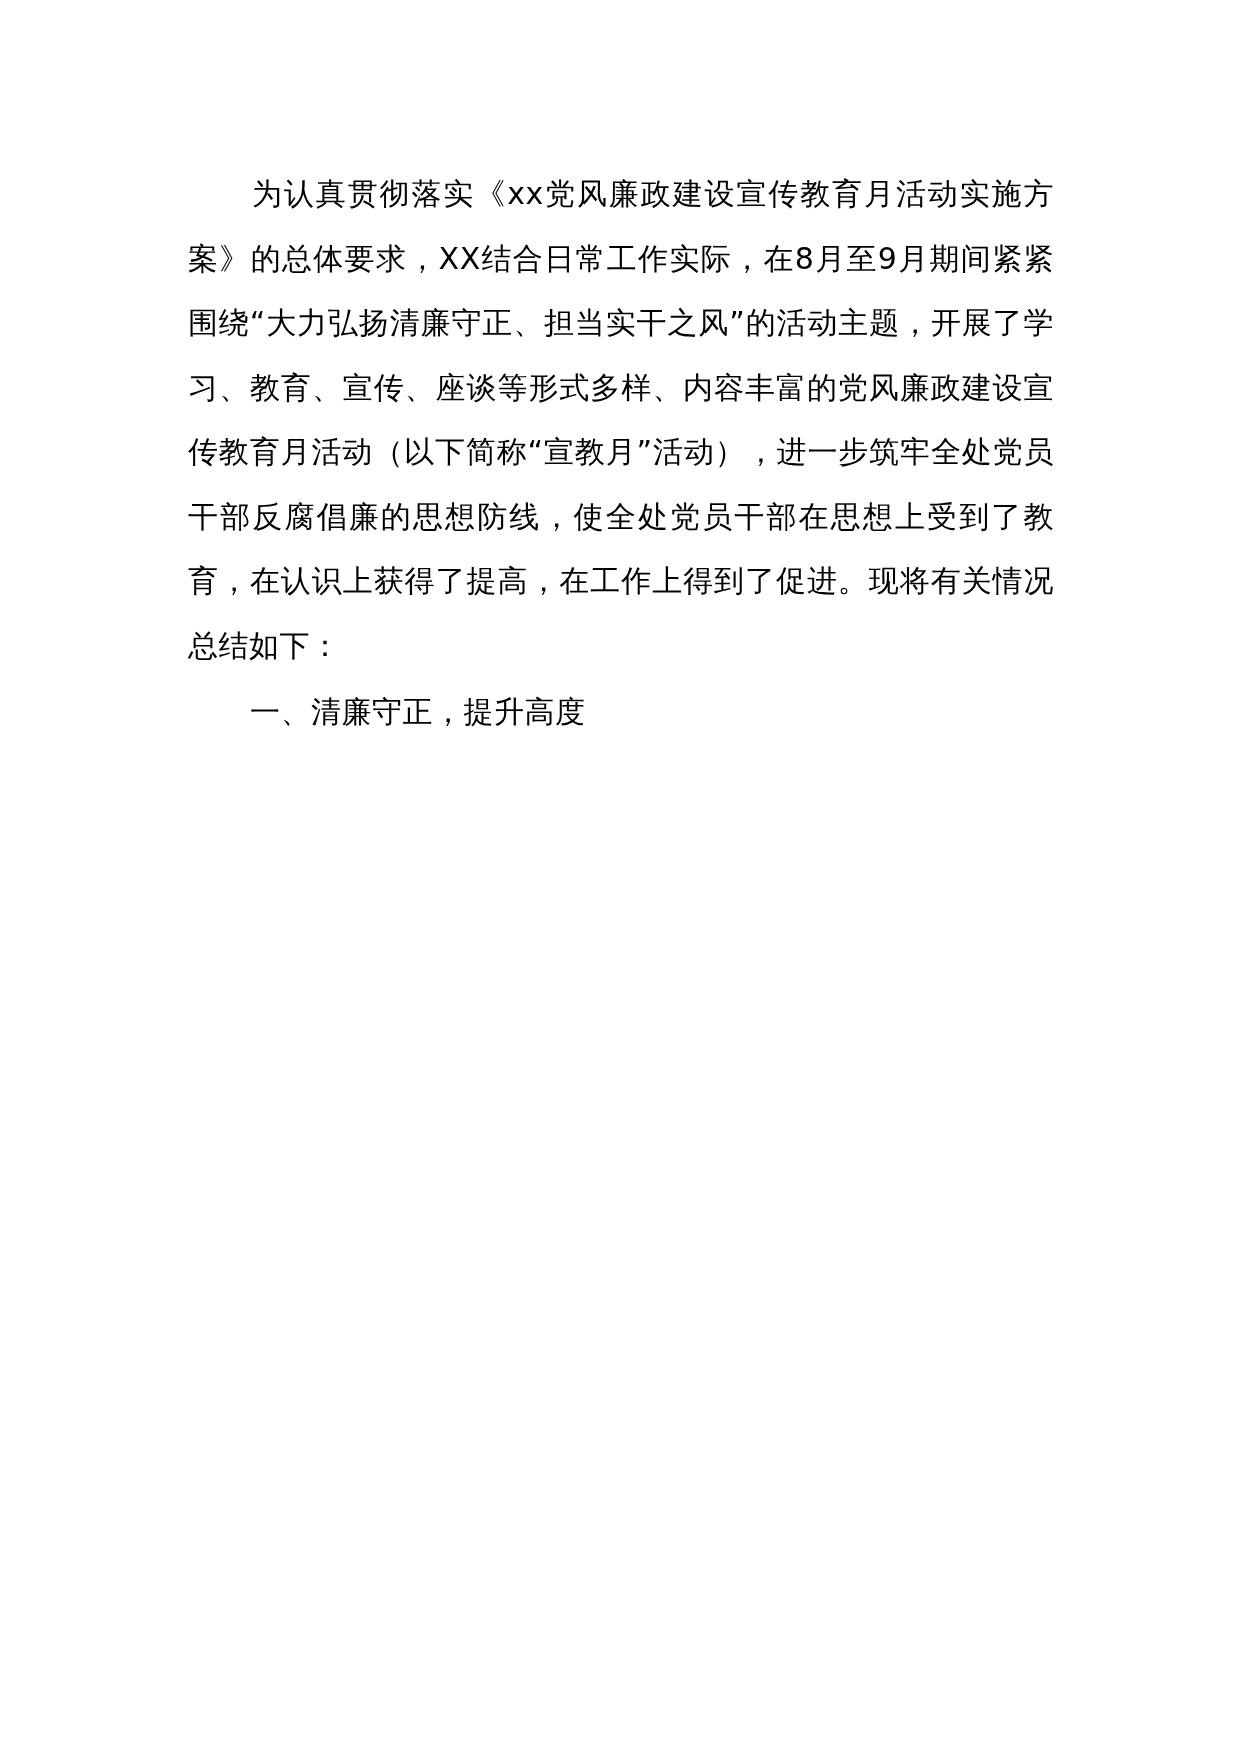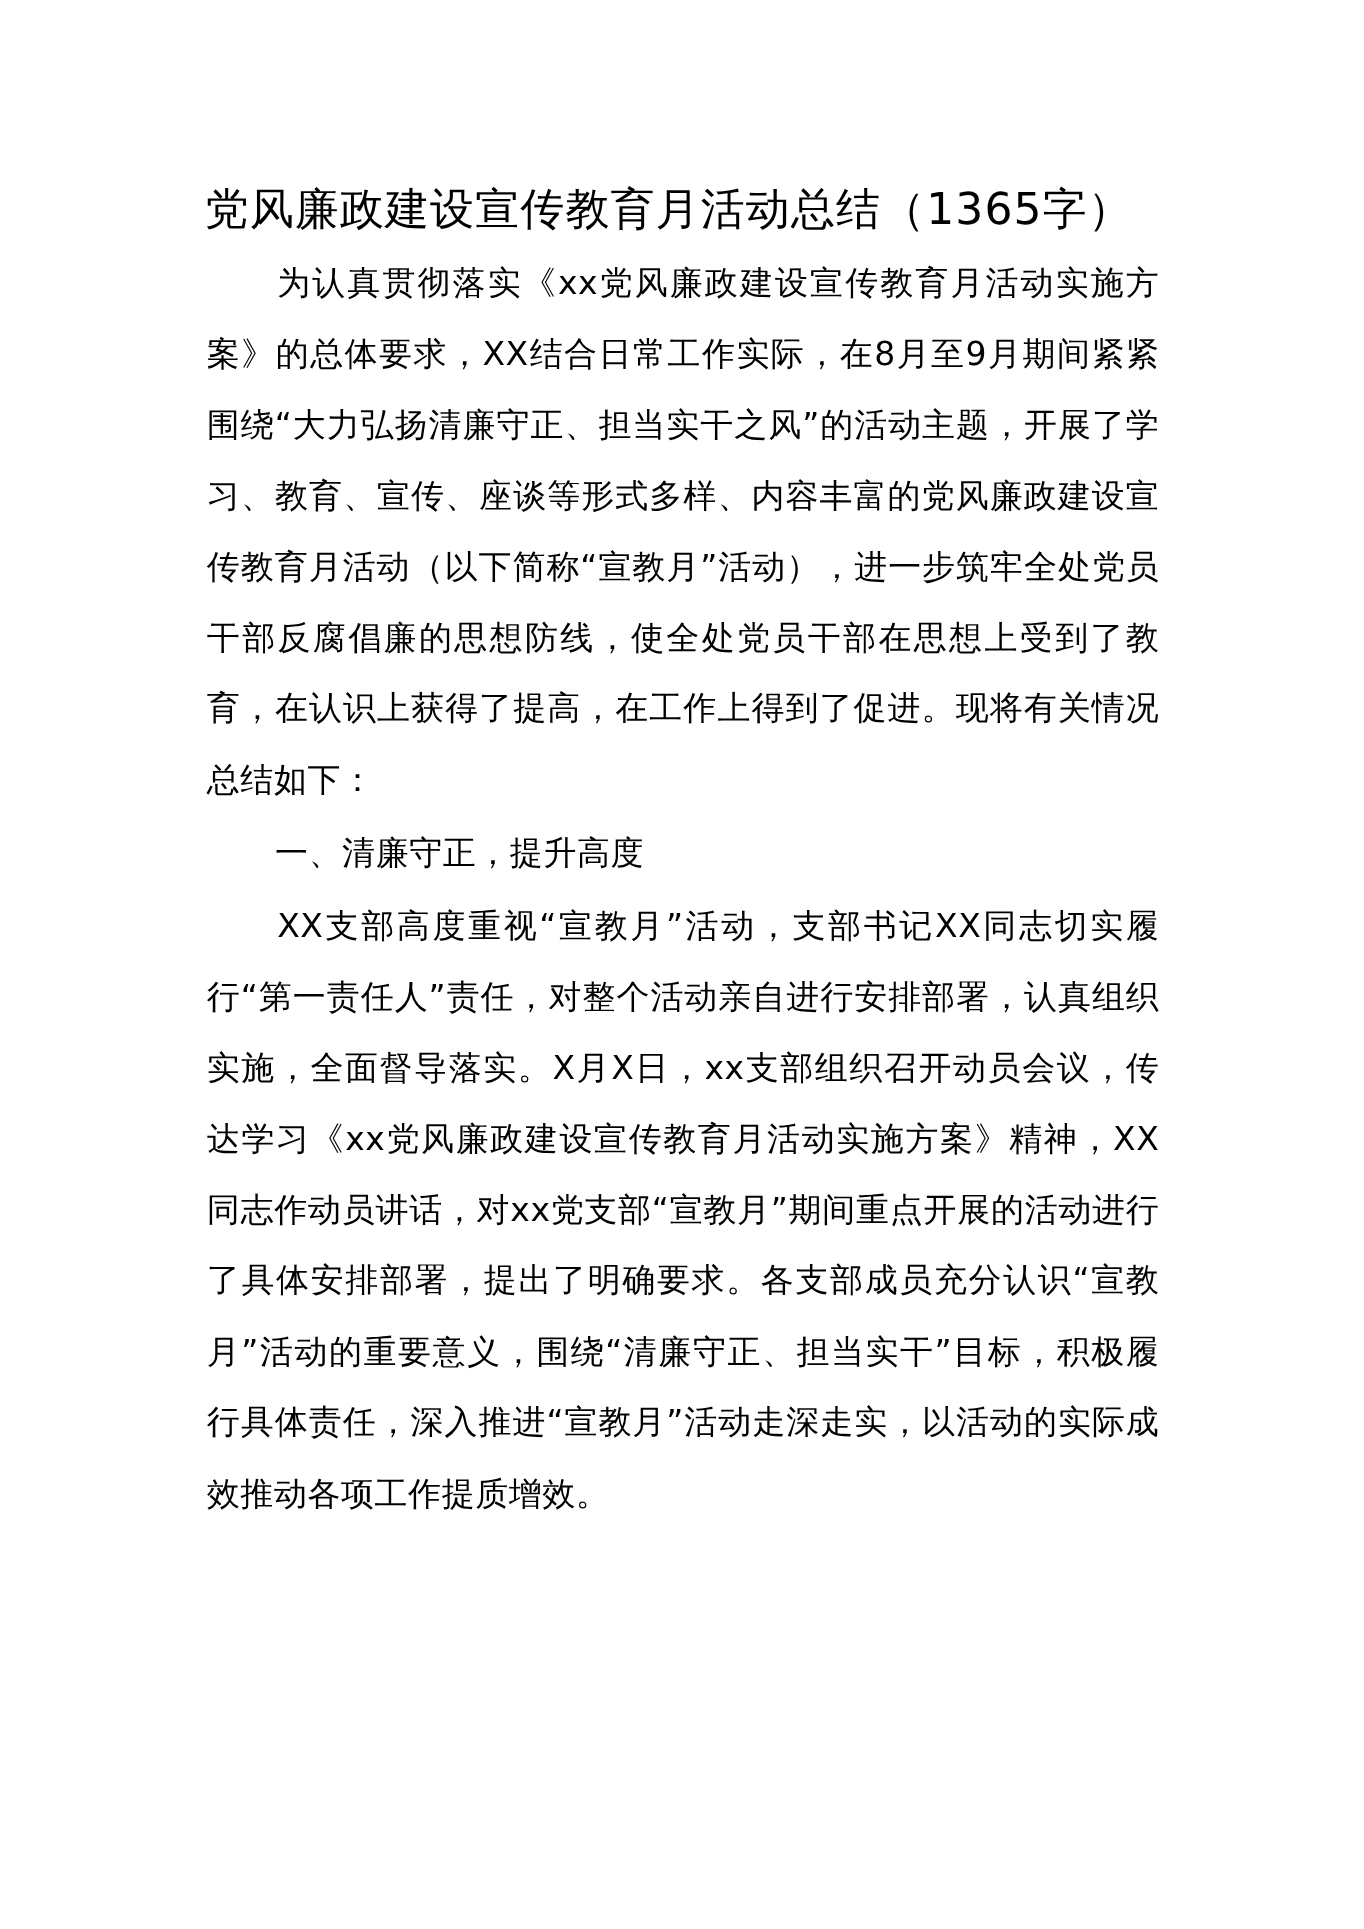--- a/index.html
+++ b/index.html
@@ -43,21 +43,19 @@
       margin: 0;
       text-indent: 64px;
       font-weight: normal;
       letter-spacing: 0.5px;
     }
   </style>
 </head>
 <body>
 
 <div class="page">
-  <h1 class="title">党风廉政建设宣传教育月活动总结（1365字）</h1>
 
   <p class="para">为认真贯彻落实《xx党风廉政建设宣传教育月活动实施方案》的总体要求，XX结合日常工作实际，在8月至9月期间紧紧围绕“大力弘扬清廉守正、担当实干之风”的活动主题，开展了学习、教育、宣传、座谈等形式多样、内容丰富的党风廉政建设宣传教育月活动（以下简称“宣教月”活动），进一步筑牢全处党员干部反腐倡廉的思想防线，使全处党员干部在思想上受到了教育，在认识上获得了提高，在工作上得到了促进。现将有关情况总结如下：</p>
 
   <div>
     <h2 class="section-heading">一、清廉守正，提升高度</h2>
-    <p class="para">XX支部高度重视“宣教月”活动，支部书记XX同志切实履行“第一责任人”责任，对整个活动亲自进行安排部署，认真组织实施，全面督导落实。X月X日，xx支部组织召开动员会议，传达学习《xx党风廉政建设宣传教育月活动实施方案》精神，XX同志作动员讲话，对xx党支部“宣教月”期间重点开展的活动进行了具体安排部署，提出了明确要求。各支部成员充分认识“宣教月”活动的重要意义，围绕“清廉守正、担当实干”目标，积极履行具体责任，深入推进“宣教月”活动走深走实，以活动的实际成效推动各项工作提质增效。</p>
   </div>
 </div>
 
 </body></html>

